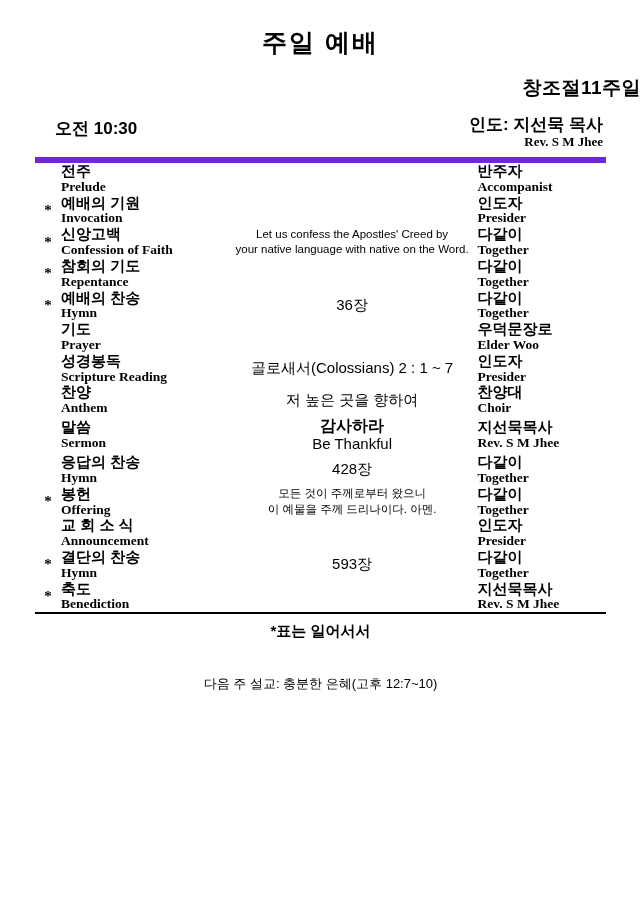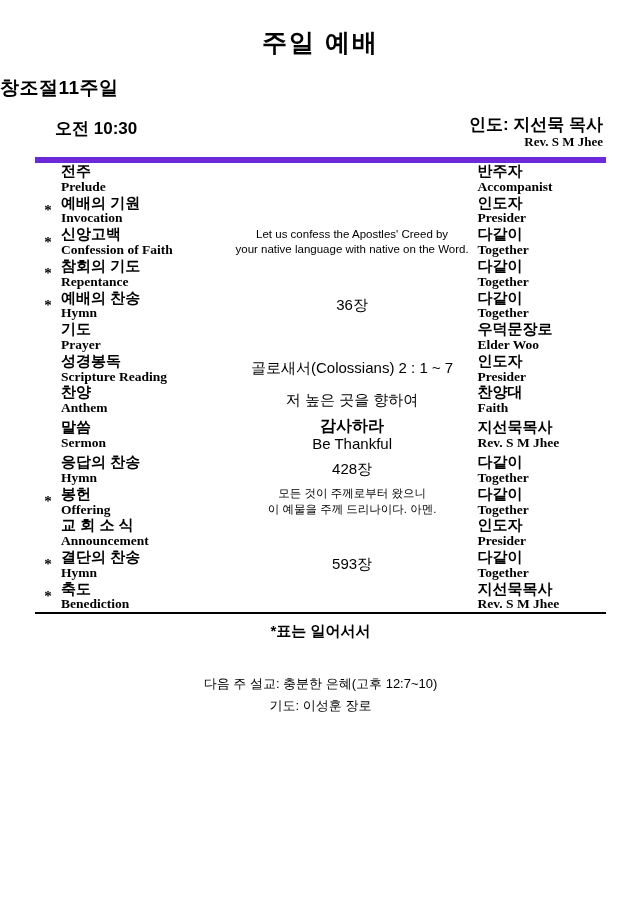--- a/index.html
+++ b/index.html
@@ -23,21 +23,21 @@
   }
   .title {
     text-align: center;
     font-family: "Liberation Sans", sans-serif;
     font-weight: bold;
     font-size: 25px;
     letter-spacing: 2px;
     margin-top: 26px;
   }
   .subtitle {
-    text-align: left;
+    text-align: right;
     font-family: "Liberation Sans", sans-serif;
     font-weight: bold;
     font-size: 19px;
     margin-top: 16px;
     letter-spacing: 0.5px;
   }
   .headerrow {
     position: relative;
     margin-top: 16px;
     height: 40px;
@@ -280,21 +280,21 @@
           <td class="c-star row-cell"></td>
           <td class="c-item row-cell">
             <span class="kor">찬양</span>
             <span class="eng">Anthem</span>
           </td>
           <td class="c-mid row-cell">
             <div class="mid-normal">저 높은 곳을 향하여</div>
           </td>
           <td class="c-who row-cell">
             <span class="kor">찬양대</span>
-            <span class="eng">Faith</span>
+            <span class="eng">Choir</span>
           </td>
         </tr>
         <tr>
           <td class="c-star row-cell"></td>
           <td class="c-item row-cell">
             <span class="kor">말씀</span>
             <span class="eng">Sermon</span>
           </td>
           <td class="c-mid row-cell">
             <div class="mid-kor-big">감사하라</div>
@@ -372,16 +372,15 @@
             <span class="eng">Rev. S M Jhee</span>
           </td>
         </tr>
       </tbody>
   </table>
 
   <div class="note">*표는 일어서서</div>
 
   <div class="footer">
     <div>다음 주 설교: 충분한 은혜(고후 12:7~10)</div>
-    <div>기도: 이성훈 장로</div>
   </div>
 
 </div>
 
 </body></html>

